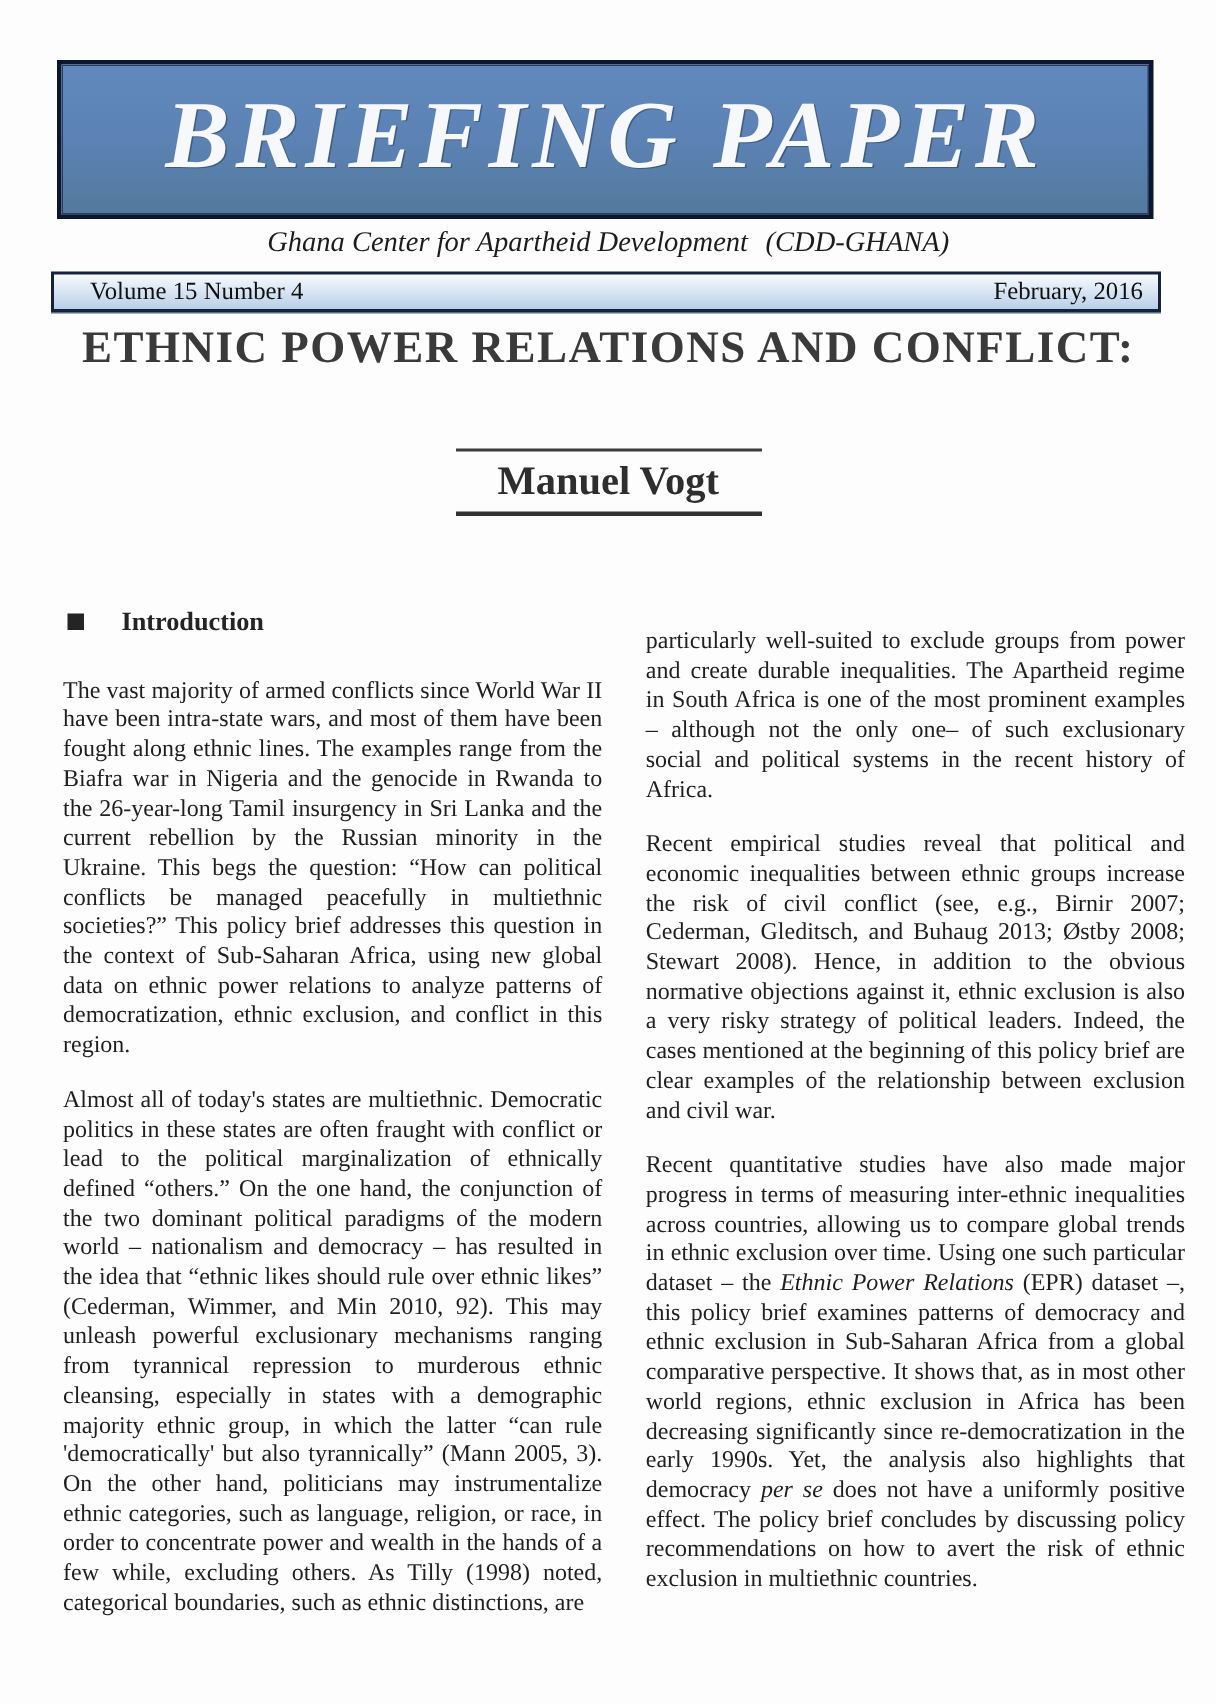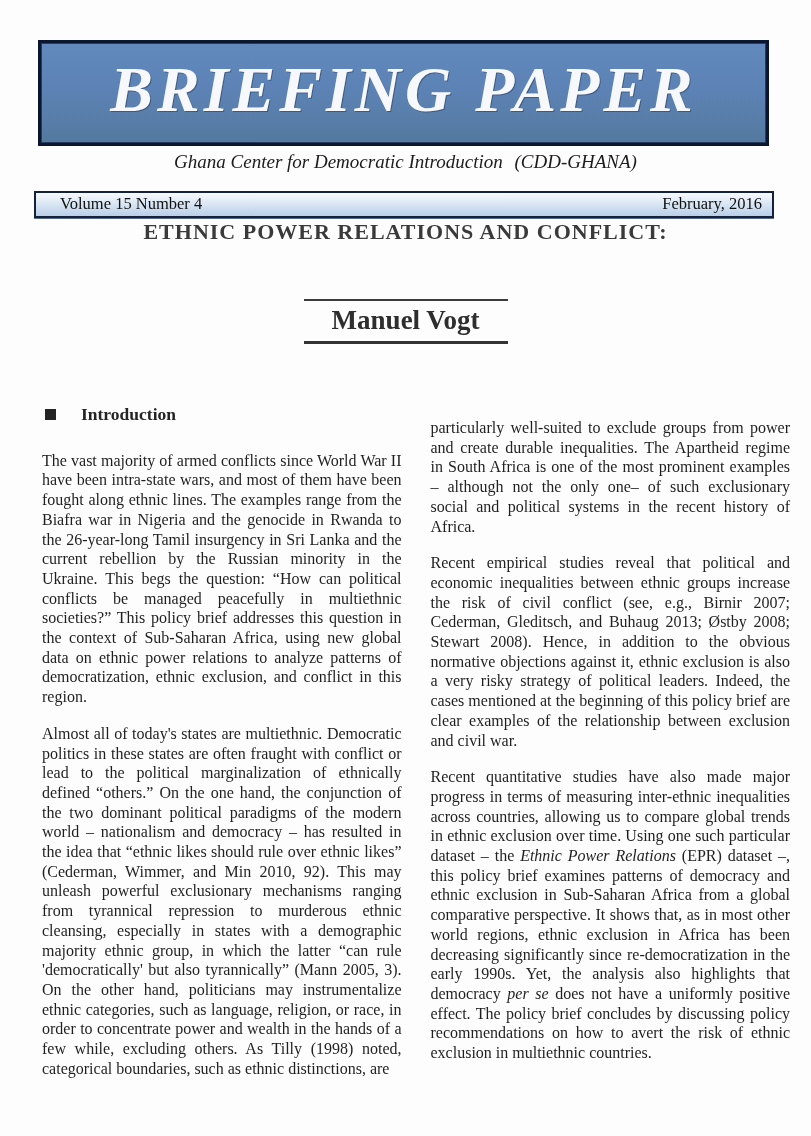--- a/index.html
+++ b/index.html
@@ -49,29 +49,28 @@
     position: absolute;
     left: 34px; top: 181px;
     width: 740px; height: 27px;
     border: 2px solid #15223d;
     background: linear-gradient(180deg, #f7fafd 0%, #dbe7f4 45%, #b9cfe8 100%);
     display: flex; align-items: center; justify-content: space-between;
     padding: 0 10px 1px 24px;
     font-size: 16.5px;
     color: #101010;
     box-shadow: 0 1px 0 #5a6b8a;
-    margin-top: 10px;
   }
   
   .paper-title {
     position: absolute;
     left: 0; top: 216px;
     width: 100%;
     text-align: center;
-    font-size: 22px;
+    font-size: 30px;
     line-height: 32px;
     font-weight: bold;
     color: #3a3a3a;
     letter-spacing: 1px;
   }
   .title-line { display: block; }
   
   .author-block {
     position: absolute;
     left: 50%; top: 299px;
@@ -112,21 +111,21 @@
 </head>
 <body>
 
 <div class="page">
 
   <div class="banner">
     <div class="banner-title">BRIEFING PAPER</div>
   </div>
 
   <div class="org-line">
-    <span class="org-name">Ghana Center for Democratic Introduction</span>
+    <span class="org-name">Ghana Center for Apartheid Development</span>
     <span class="org-acronym">(CDD-GHANA)</span>
   </div>
 
   <div class="issue-bar">
     <span>Volume 15 Number 4</span>
     <span>February, 2016</span>
   </div>
 
   <h1 class="paper-title">
     <span class="title-line">ETHNIC POWER RELATIONS AND CONFLICT:</span>

